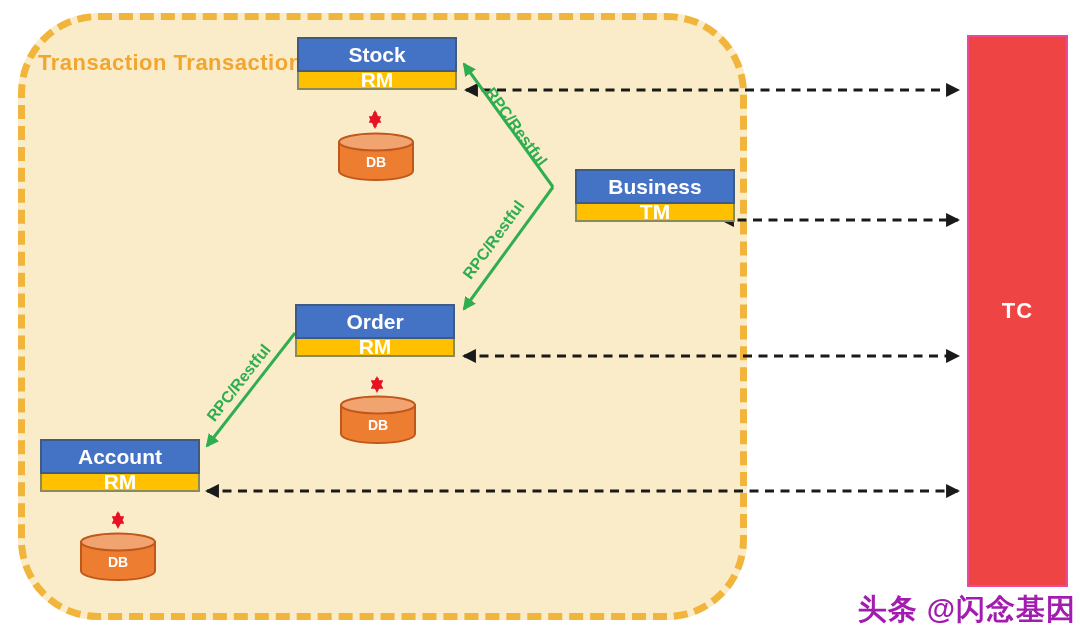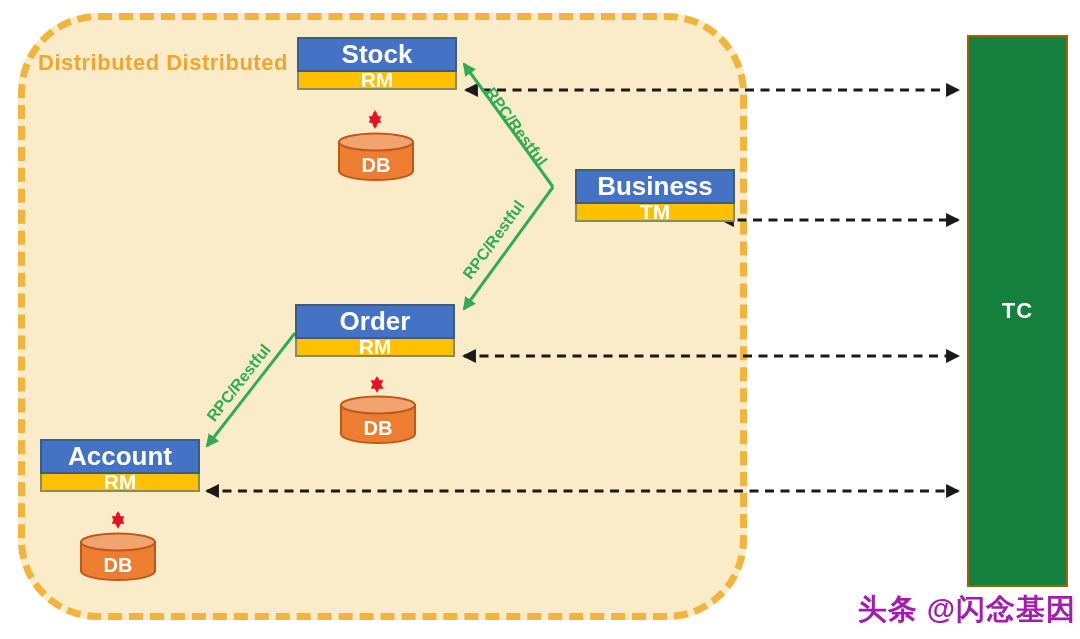--- a/index.html
+++ b/index.html
@@ -17,46 +17,46 @@
   .dt-title {
     position:absolute; left:38px; top:50px;
     font-size:22px; font-weight:bold; color:#F0A62F; letter-spacing:.5px;
   }
 
   
   .svc { position:absolute; width:160px; }
   .svc-header {
     height:35px; background:#4472C4; border:2px solid #3D5B85; box-sizing:border-box;
     display:flex; align-items:center; justify-content:center;
-    color:#ffffff; font-size:26px; font-weight:bold;
+    color:#ffffff; font-size:21px; font-weight:bold;
   }
   .svc-role {
     height:18px; background:#FFC000; border:2px solid #8A8A5A; border-top:none; box-sizing:border-box;
     display:flex; align-items:center; justify-content:center;
     color:#ffffff; font-size:21px; font-weight:bold;
   }
   .pos-stock    { left:297px; top:37px; }
   .pos-business { left:555px; top:169px;padding-left:20px; }
   .pos-order    { left:295px; top:304px; }
   .pos-account  { left:40px;  top:439px;border-radius:28px; }
 
   
   .db { position:absolute; width:78px; height:50px; }
   .db-stock   { left:337px; top:132px; }
   .db-order   { left:339px; top:395px; }
   .db-account { left:79px;  top:532px; }
   .db-label {
     position:absolute; left:0; right:0; top:22px; text-align:center;
-    color:#ffffff; font-size:20px; font-weight:bold;
+    color:#ffffff; font-size:14px; font-weight:bold;
   }
 
   
   .tc-box {
     position:absolute; left:967px; top:35px; width:101px; height:552px;
-    background:#15803d; border:2px solid #a16207; box-sizing:border-box;
+    background:#ef4444; border:2px solid #ec4899; box-sizing:border-box;
     display:flex; align-items:center; justify-content:center;
     color:#ffffff; font-size:22px; font-weight:bold; letter-spacing:1px;
   }
 
   
   .overlay { position:absolute; left:0; top:0; pointer-events:none; }
 
   
   .rpc-label {
     position:absolute; color:#2EAE50; font-size:16px; font-weight:bold;
@@ -72,21 +72,21 @@
     font-size:29px; font-weight:bold; color:#a21caf; letter-spacing:1px;
     text-shadow:1px 1px 0 #ffffff;
   }
 </style>
 </head>
 <body>
 
 <div class="stage">
 
   <div class="dt-container"></div>
-  <div class="dt-title">Distributed Distributed</div>
+  <div class="dt-title">Transaction Transaction</div>
 
   <svg class="overlay" width="1080" height="639" viewBox="0 0 1080 639">
     <defs>
       <marker id="mb" viewBox="0 0 10 10" refX="8.5" refY="5" markerWidth="4.4" markerHeight="4.4" orient="auto-start-reverse">
         <path d="M0,0 L10,5 L0,10 z" fill="#1A1A1A"></path>
       </marker>
       <marker id="mr" viewBox="0 0 10 10" refX="8.5" refY="5" markerWidth="4.2" markerHeight="4.2" orient="auto-start-reverse">
         <path d="M0,0 L10,5 L0,10 z" fill="#E81123"></path>
       </marker>
       <marker id="mg" viewBox="0 0 10 10" refX="8.5" refY="5" markerWidth="4.4" markerHeight="4.4" orient="auto-start-reverse">

